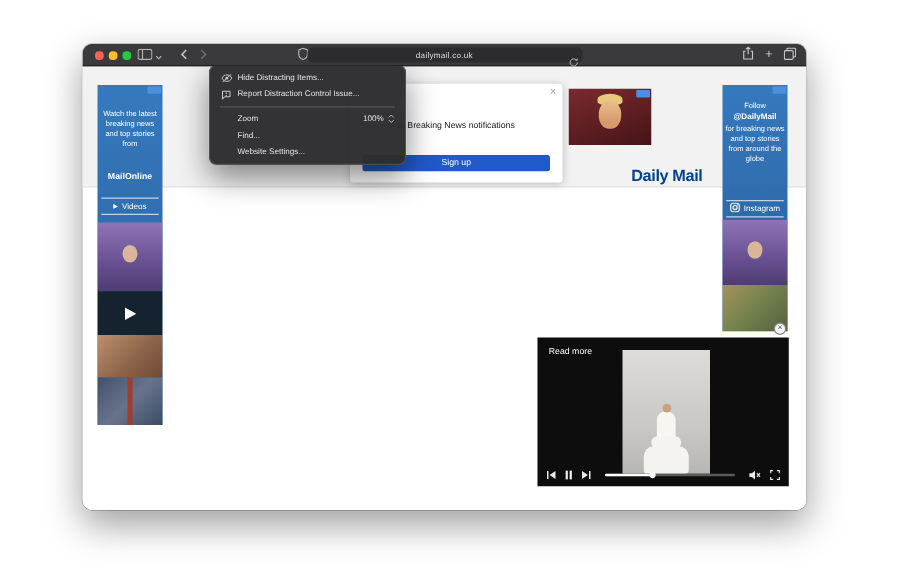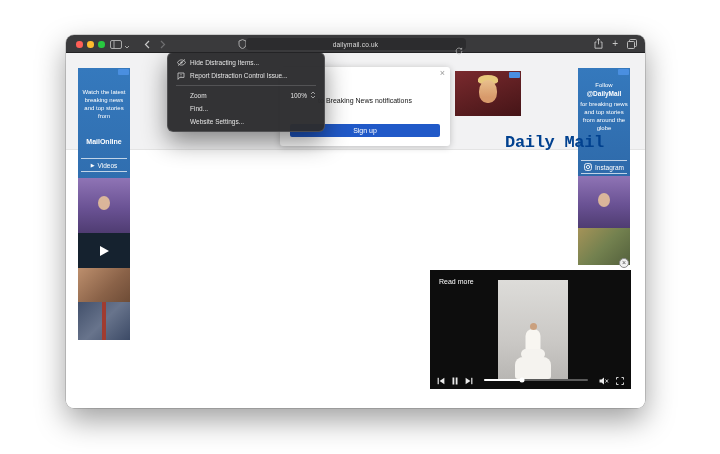--- a/index.html
+++ b/index.html
@@ -66,21 +66,21 @@
   
   .trump { position:absolute; left:389px; top:18px; width:66px; height:45px; z-index:10;
     background:linear-gradient(160deg,#7a2a2e 0%,#5a1d20 60%,#451417 100%); }
   .trump-face { position:absolute; left:24px; top:9px; width:18px; height:23px; border-radius:50% 50% 45% 45%;
     background:linear-gradient(180deg,#e9c08d 0%,#d89a6b 75%); }
   .trump-hair { position:absolute; left:23px; top:4px; width:20px; height:9px; border-radius:50% 50% 30% 30%; background:#e8c87c; }
   .ad-tag { position:absolute; top:1px; right:1px; width:11px; height:6px; background:#4a8fe0; border-radius:1px; }
 
   
   .masthead { position:absolute; left:439px; top:80px; z-index:10;
-    font-family:Liberation Mono, monospace; font-weight:bold; font-size:17px; color:#01418f; letter-spacing:-.3px;text-align:center; }
+    font-family:Liberation Sans, sans-serif; font-weight:bold; font-size:13px; color:#01418f; letter-spacing:-.3px;text-align:center; }
 
   
   .ad { position:absolute; color:#fff; z-index:10; overflow:hidden;
     background:linear-gradient(180deg,#3579bd 0%,#295e9b 100%); }
   .ad-left { left:12px; top:15px; width:52px; height:272px; }
   .ad-right { left:512px; top:15px; width:52px; height:197px; }
   .ad-text { position:absolute; left:2px; right:2px; text-align:center; font-size:6px; line-height:8px; }
   .la-lead { top:20px; }
   .la-brand { position:absolute; top:70px; left:0; right:0; text-align:center; font-weight:bold; font-size:7px; }
   .rule-row {

